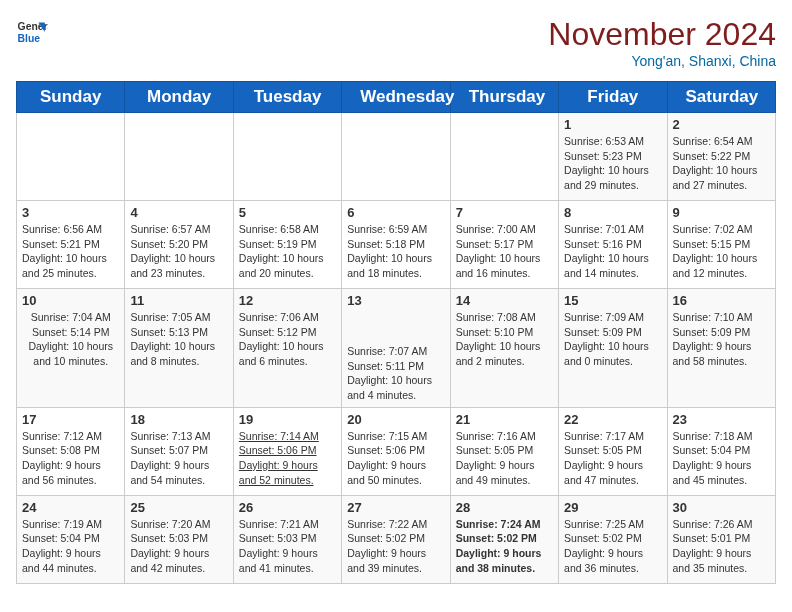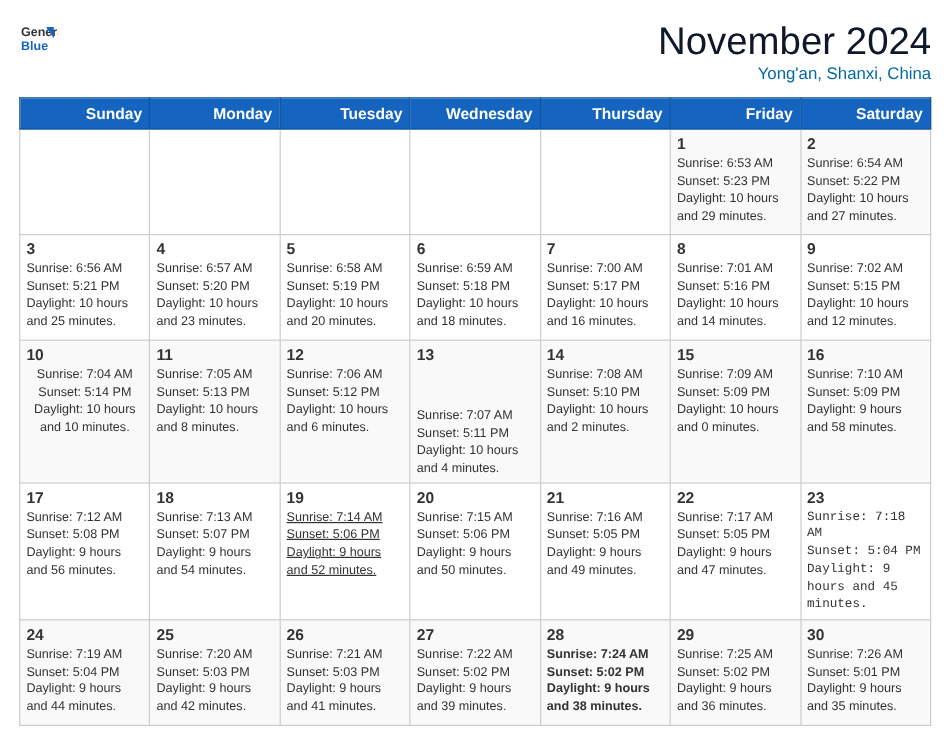--- a/index.html
+++ b/index.html
@@ -24,37 +24,37 @@
     .logo-icon {
       width: 32px;
       height: 32px;
     }
     .title-block {
       text-align: right;
     }
     .month-title {
       font-size: 32px;
       font-weight: 300;
-      color: #0f172a;
+      color: #7f1d1d;
     }
     .subtitle {
       font-size: 14px;
       color: #0369a1;
     }
     table {
       width: 100%;
       border-collapse: collapse;
       table-layout: fixed;
     }
     thead th {
       background-color: #1565c0;
       color: #fff;
-      text-align: right;
-      padding: 5px 6px;
-      font-size: 13px;
+      text-align: center;
+      padding: 5px 18px;
+      font-size: 17px;
       font-weight: 600;
       border: 1px solid #1254a0;
     }
     tbody td {
       border: 1px solid #ccc;
       vertical-align: top;
       padding: 4px 5px;
       height: 88px;
       background: #fff;
     }
@@ -246,21 +246,21 @@
 Daylight: 9 hours and 49 minutes.</div>
         </td>
         <td>
           <span class="day-number">22</span>
           <div class="day-info" style="white-space: pre-line;">Sunrise: 7:17 AM
 Sunset: 5:05 PM
 Daylight: 9 hours and 47 minutes.</div>
         </td>
         <td>
           <span class="day-number">23</span>
-          <div class="day-info" style="white-space: pre-line; font-family: Liberation Mono, monospace;">Sunrise: 7:18 AM
+          <div class="day-info" style="white-space: pre-line;">Sunrise: 7:18 AM
 Sunset: 5:04 PM
 Daylight: 9 hours and 45 minutes.</div>
         </td>
       </tr>
       <tr>
         <td>
           <span class="day-number">24</span>
           <div class="day-info" style="white-space: pre-line;">Sunrise: 7:19 AM
 Sunset: 5:04 PM
 Daylight: 9 hours and 44 minutes.</div>

